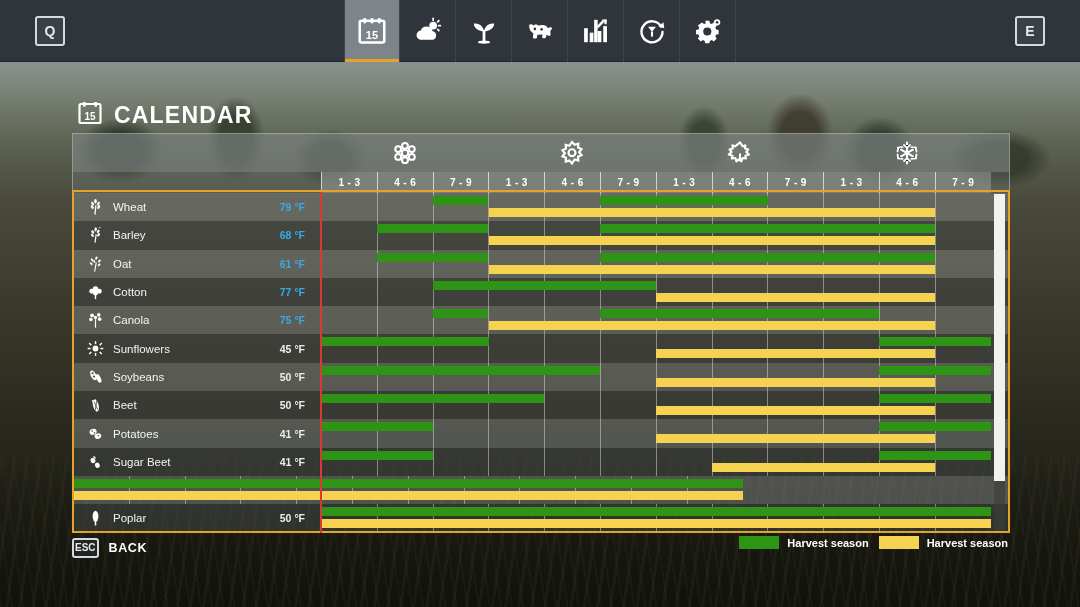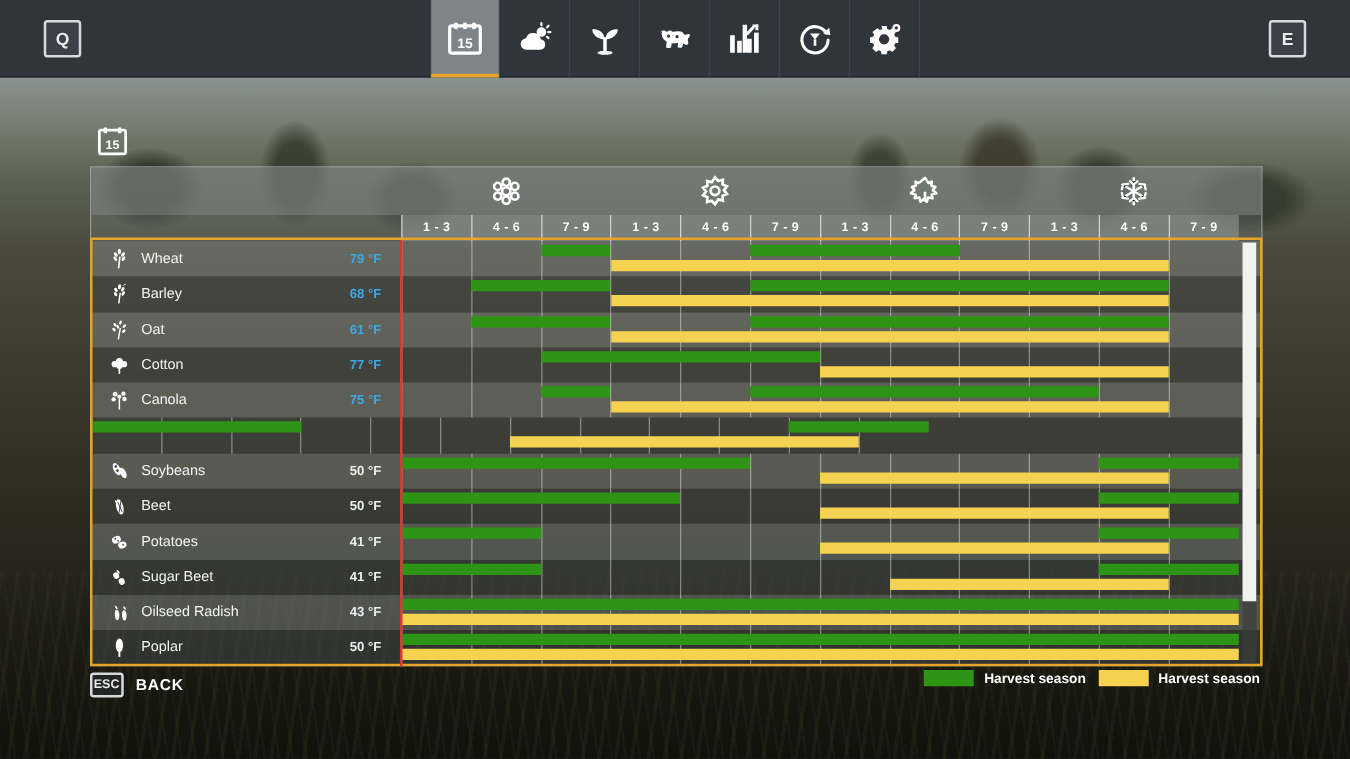--- a/index.html
+++ b/index.html
@@ -295,20 +295,21 @@
 
 <div id="heading">
   <span>
     <svg width="24" height="24" viewBox="0 0 24 24">
       <rect x="1.5" y="3" width="21" height="19" rx="1.5" fill="none" stroke="#fff" stroke-width="2.2"></rect>
       <rect x="5" y="1" width="2.6" height="4.6" fill="#fff"></rect>
       <rect x="16.4" y="1" width="2.6" height="4.6" fill="#fff"></rect>
       <text x="12" y="18.5" font-family="Liberation Sans, sans-serif" font-size="10" font-weight="bold" fill="#fff" text-anchor="middle">15</text>
     </svg>
   </span>
+  <span class="title">CALENDAR</span>
 </div>
 
 <div id="panel">
   <div id="panel-head"></div>
   <div id="season-icons">
       <div class="season-icon" style="left: 316.75px;">
         <svg width="26" height="26" viewBox="0 0 24 24">
           <g fill="none" stroke="#ffffff" stroke-width="1.9">
             <circle cx="12" cy="12" r="3"></circle>
             <circle cx="12" cy="5.4" r="2.7"></circle>
@@ -547,20 +548,41 @@
             <div class="gcell"></div>
             <div class="gcell"></div>
             <div class="gcell"></div>
           </div>
           <div class="bar plant" style="left: 111.667px; width: 55.8333px;"></div>
           <div class="bar plant" style="left: 279.167px; width: 279.167px;"></div>
           <div class="bar harvest" style="left: 167.5px; width: 446.667px;"></div>
         </div>
       </div>
       <div class="row even">
+        <div class="row-label">
+          <span class="crop-icon">
+            <svg width="17" height="18" viewBox="0 0 20 20">
+              <g fill="#ffffff">
+                <circle cx="10" cy="9.4" r="3.4"></circle>
+                <g>
+                  <rect x="9.2" y="0.8" width="1.7" height="3.4"></rect>
+                  <rect x="9.2" y="14.6" width="1.7" height="3.4"></rect>
+                  <rect x="0.8" y="8.6" width="3.4" height="1.7"></rect>
+                  <rect x="15.8" y="8.6" width="3.4" height="1.7"></rect>
+                  <rect x="3" y="2.6" width="1.7" height="3.4" transform="rotate(-45 3.8 4.3)"></rect>
+                  <rect x="15.3" y="2.6" width="1.7" height="3.4" transform="rotate(45 16.2 4.3)"></rect>
+                  <rect x="3" y="12.9" width="1.7" height="3.4" transform="rotate(45 3.8 14.6)"></rect>
+                  <rect x="15.3" y="12.9" width="1.7" height="3.4" transform="rotate(-45 16.2 14.6)"></rect>
+                </g>
+              </g>
+            </svg>
+          </span>
+          <span class="crop-name">Sunflowers</span>
+          <span class="crop-temp cold">45 °F</span>
+        </div>
         <div class="row-grid">
           <div class="gridlines">
             <div class="gcell"></div>
             <div class="gcell"></div>
             <div class="gcell"></div>
             <div class="gcell"></div>
             <div class="gcell"></div>
             <div class="gcell"></div>
             <div class="gcell"></div>
             <div class="gcell"></div>
@@ -712,34 +734,20 @@
             <div class="gcell"></div>
             <div class="gcell"></div>
             <div class="gcell"></div>
           </div>
           <div class="bar plant" style="left: 0px; width: 111.667px;"></div>
           <div class="bar plant" style="left: 558.333px; width: 111.667px;"></div>
           <div class="bar harvest" style="left: 390.833px; width: 223.333px;"></div>
         </div>
       </div>
       <div class="row odd">
-        <div class="row-label">
-          <span class="crop-icon">
-            <svg width="17" height="18" viewBox="0 0 20 20">
-              <g fill="#ffffff">
-                <path d="M5.8 3.4c1.8.6 2.6 2.2 2.6 3.8-1.8-.3-2.6-2-2.6-3.8z"></path>
-                <path d="M7.2 7.4c1.5 0 2.4 1.2 2.7 4 .3 2.8-.5 5.8-1.8 5.8s-2.4-2.6-2.4-5.6c0-2.6.5-4.2 1.5-4.2z"></path>
-                <path d="M13.6 3.8c1.8.6 2.6 2.2 2.6 3.8-1.8-.3-2.6-2-2.6-3.8z"></path>
-                <path d="M14 7.8c1.5 0 2.4 1.2 2.7 4 .3 2.8-.5 5.8-1.8 5.8s-2.4-2.6-2.4-5.6c0-2.6.5-4.2 1.5-4.2z"></path>
-              </g>
-            </svg>
-          </span>
-          <span class="crop-name">Oilseed Radish</span>
-          <span class="crop-temp cold">43 °F</span>
-        </div>
         <div class="row-grid">
           <div class="gridlines">
             <div class="gcell"></div>
             <div class="gcell"></div>
             <div class="gcell"></div>
             <div class="gcell"></div>
             <div class="gcell"></div>
             <div class="gcell"></div>
             <div class="gcell"></div>
             <div class="gcell"></div>

